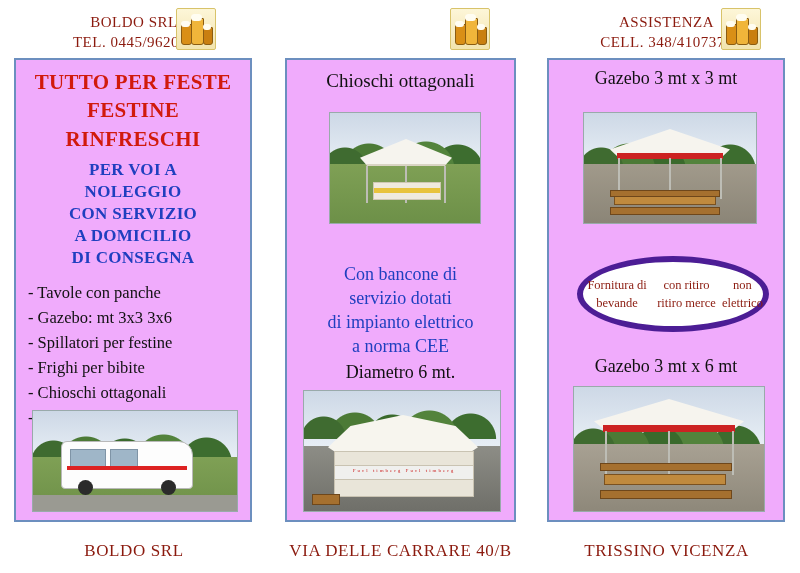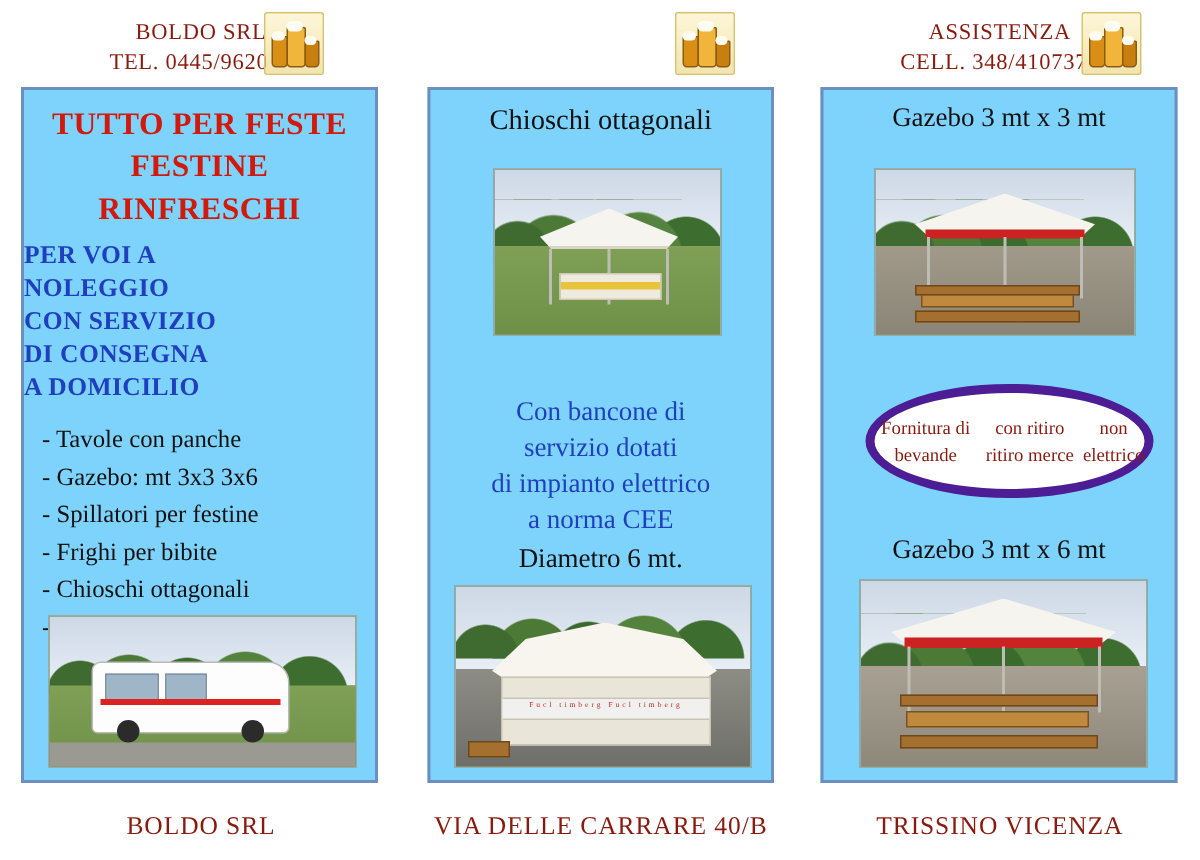--- a/index.html
+++ b/index.html
@@ -76,21 +76,21 @@
   .logo .foamB { left: 14px; bottom: 28px; width: 11px; height: 7px; }
   .logo .foamC { left: 26px; bottom: 19px; width: 8px;  height: 6px; }
   .logo-left  { left: 176px; }
   .logo-mid   { left: 182px; }
   .logo-right { left: 188px; }
 
   
   .panel {
     position: absolute;
     top: 58px;
-    background: #7dd3fc;
+    background: #f0abfc;
     border: 2px solid #6c8fbf;
     box-sizing: border-box;
   }
   .panel-left  { left: 14px;  width: 238px; height: 464px; }
   .panel-mid   { left: 17px;  width: 231px; height: 464px; }
   .panel-right { left: 14px;  width: 238px; height: 464px; }
 
   
   .footer {
     position: absolute;
@@ -107,21 +107,21 @@
   .big-title {
     text-align: center;
     color: #d11a0c;
     font-weight: bold;
     font-size: 21px;
     line-height: 1.35;
     margin-top: 8px;
     letter-spacing: .3px;
   }
   .sub-title {
-    text-align: left;
+    text-align: center;
     color: #1f3fbf;
     font-weight: bold;
     font-size: 17px;
     line-height: 1.3;
     margin-top: 6px;
     letter-spacing: .3px;
   }
   .bullets {
     margin: 10px 0 0 12px;
     color: #111;
@@ -258,22 +258,22 @@
       <div class="big-title">
         <div>TUTTO PER FESTE</div>
         <div>FESTINE</div>
         <div>RINFRESCHI</div>
       </div>
 
       <div class="sub-title">
         <div>PER VOI A</div>
         <div>NOLEGGIO</div>
         <div>CON SERVIZIO</div>
+        <div>A DOMICILIO</div>
         <div>DI CONSEGNA</div>
-        <div>A DOMICILIO</div>
       </div>
 
       <div class="bullets">
         <div>- Tavole con panche</div>
         <div>- Gazebo: mt 3x3  3x6</div>
         <div>- Spillatori per festine</div>
         <div>- Frighi per bibite</div>
         <div>- Chioschi ottagonali</div>
         <div>- Banconi per feste</div>
       </div>

